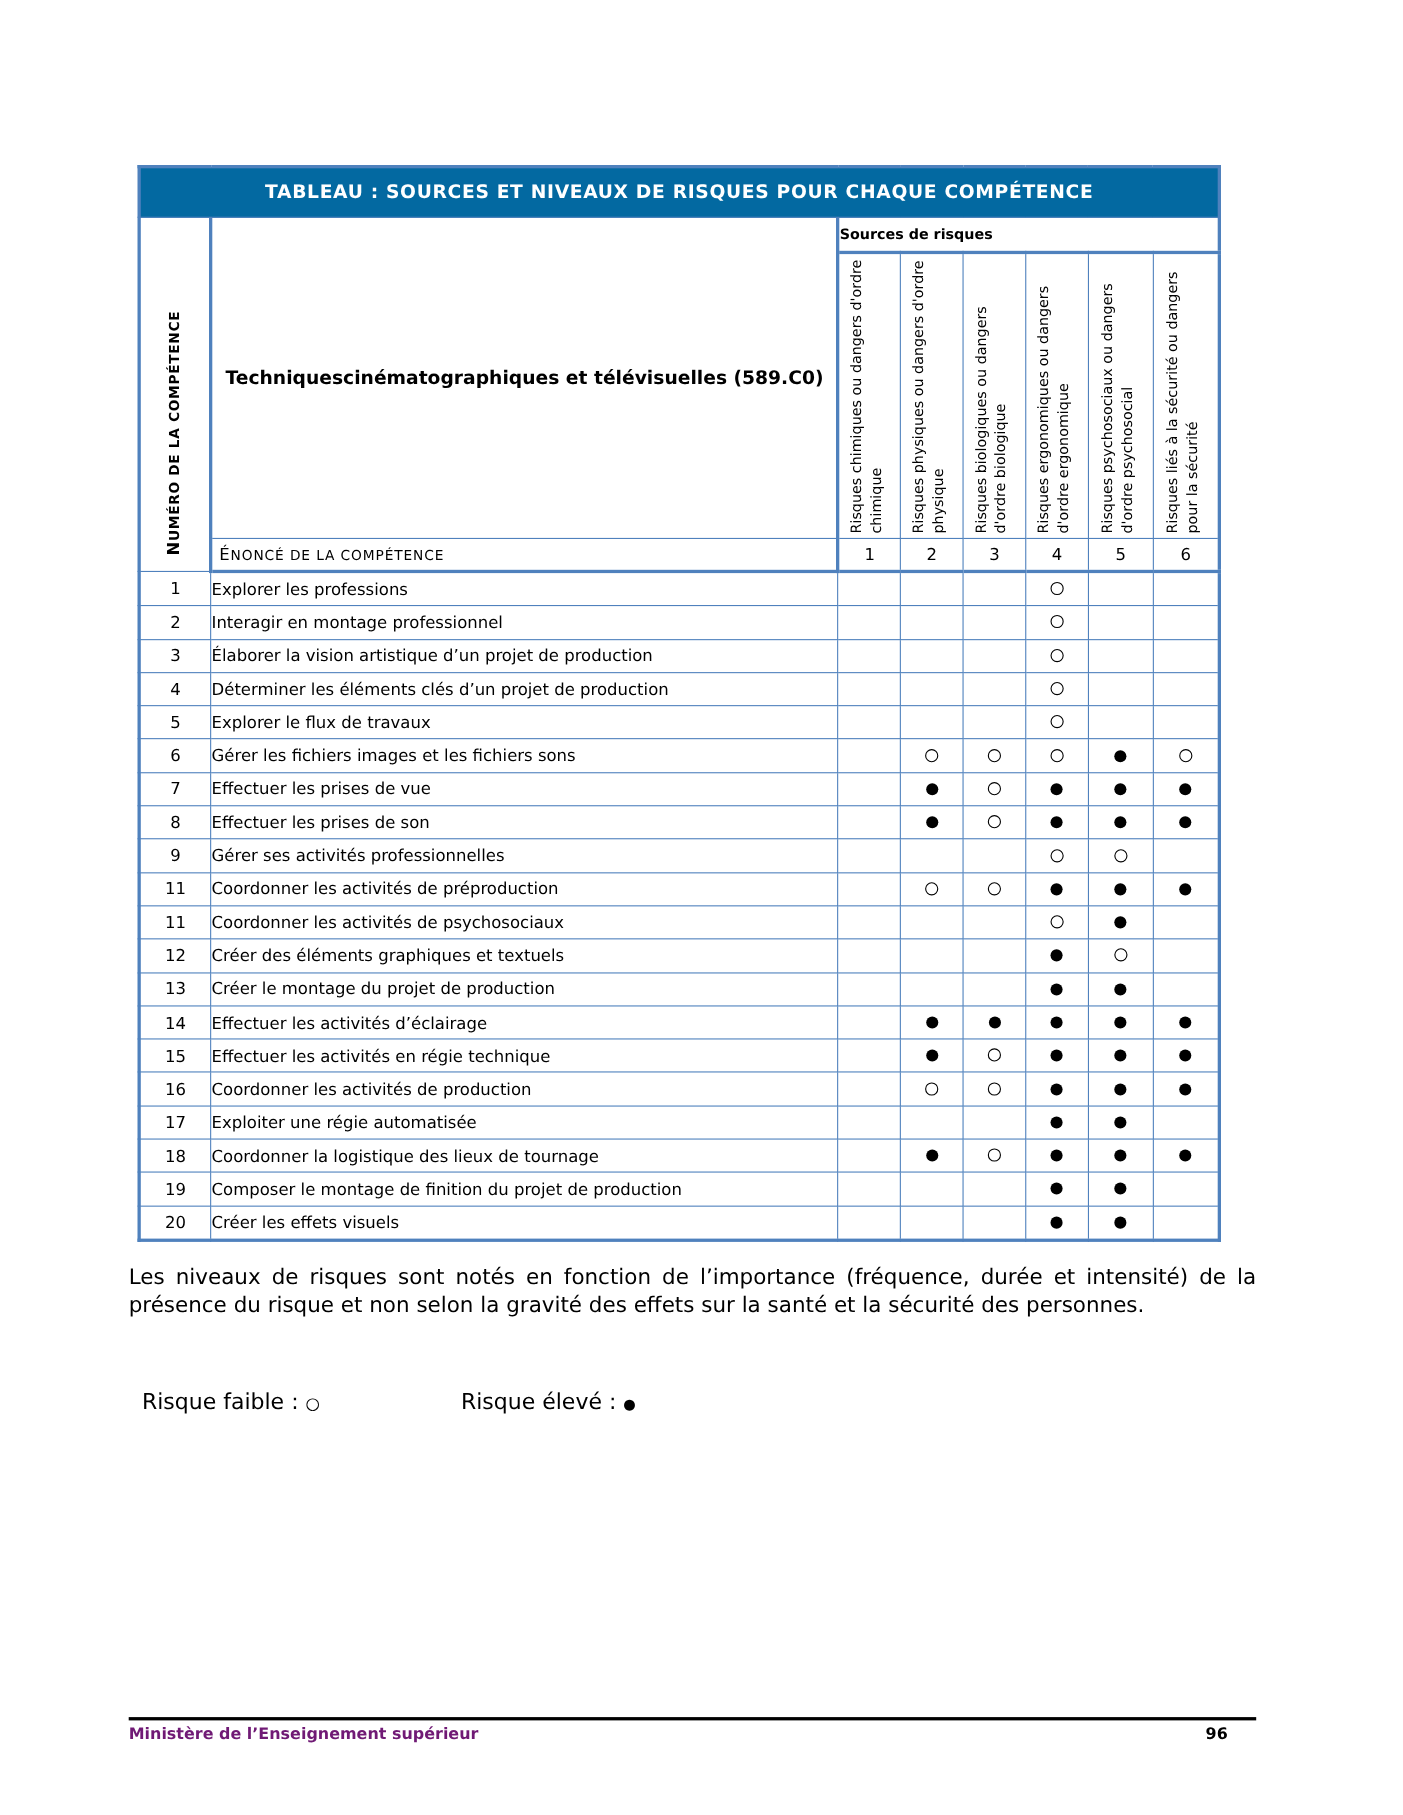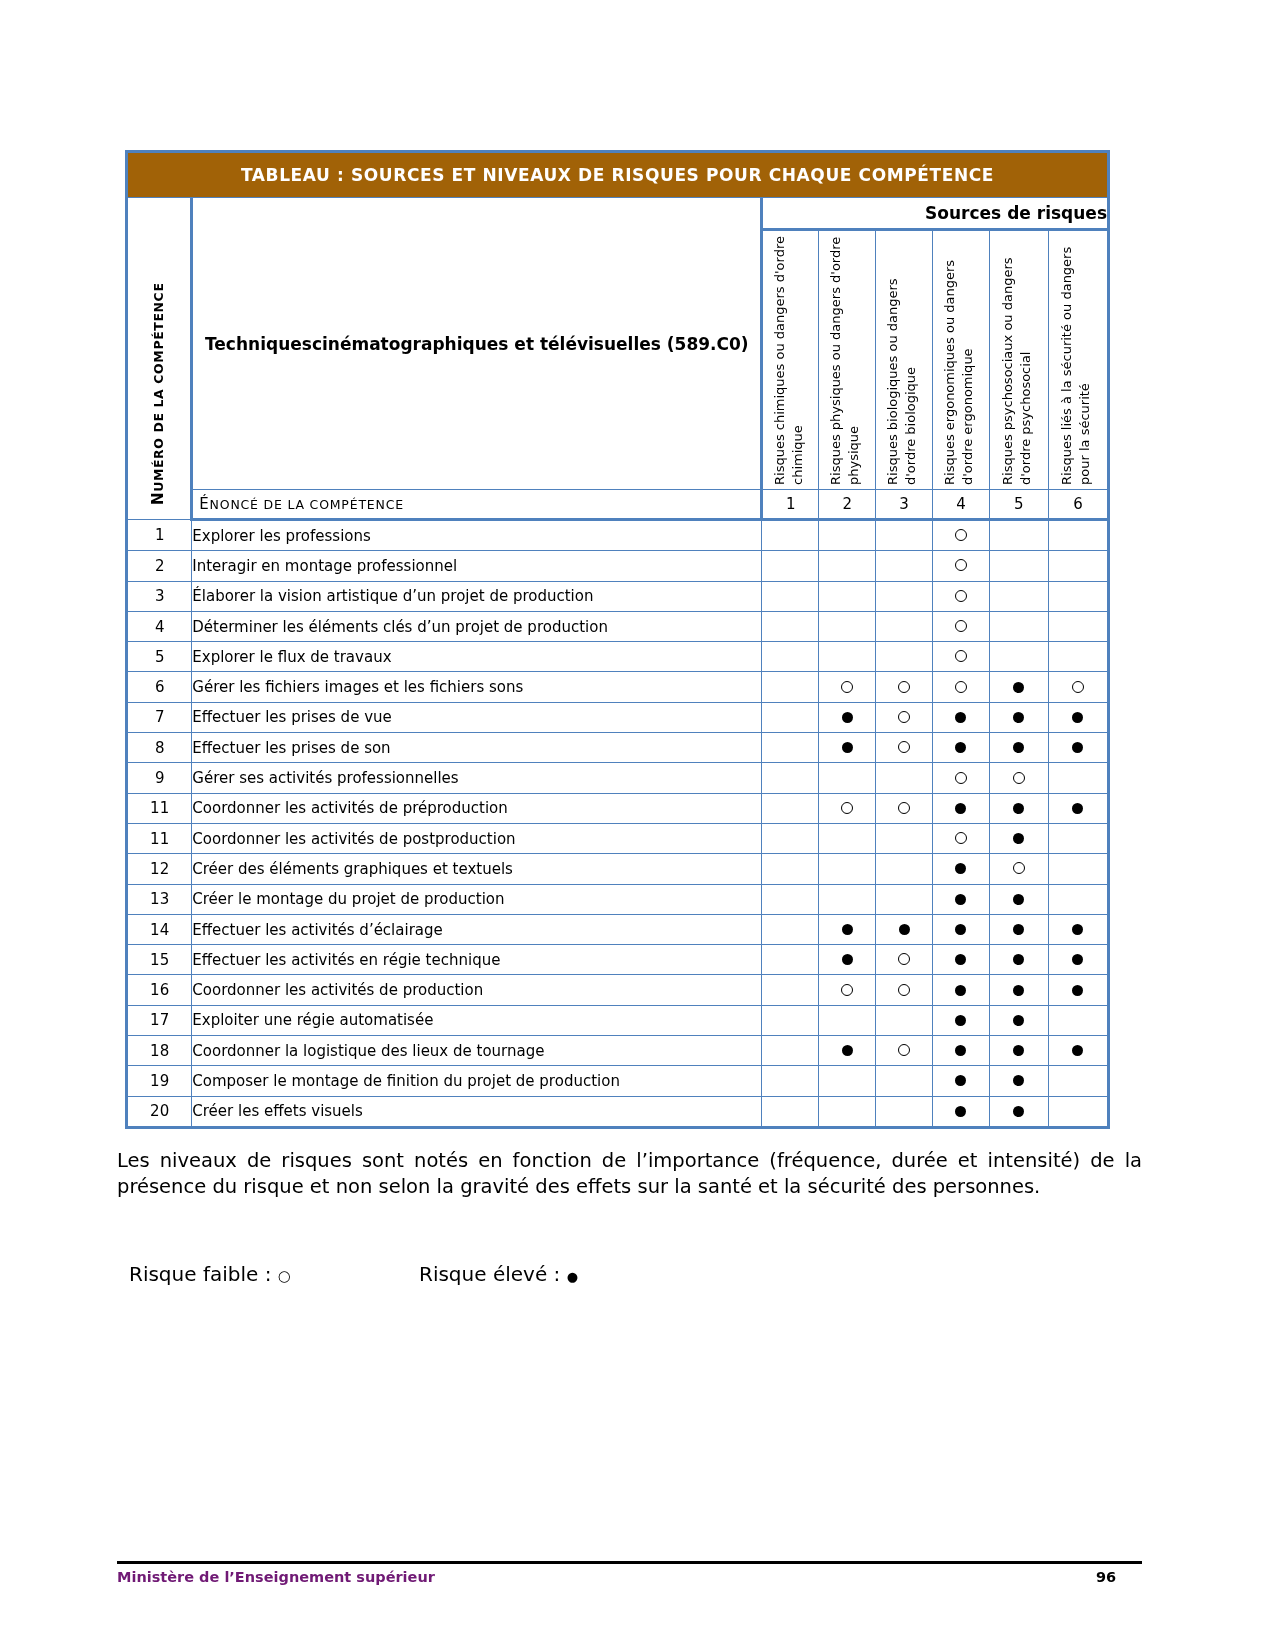--- a/index.html
+++ b/index.html
@@ -5,31 +5,31 @@
   html, body { margin:0; padding:0; background:#fff; }
   body { width:1275px; height:1650px; position:relative; font-family:"DejaVu Sans", sans-serif; color:#000; overflow:hidden; }
   #risk-table {
     position:absolute; left:125px; top:150px; width:985px;
     border-collapse:collapse; table-layout:fixed;
     border:3px solid #4f81bd;
     font-family:"DejaVu Sans", sans-serif;
   }
   #risk-table td, #risk-table th { padding:0; border:1.5px solid #4f81bd; }
   .title-cell {
-    background:#a16207; color:#fff; height:44px; text-align:center;
+    background:#0369a1; color:#fff; height:44px; text-align:center;
     font-weight:bold; font-size:17px; letter-spacing:0.6px;
   }
   .num-head { width:62px; border-right:3px solid #4f81bd !important; position:relative; vertical-align:bottom; }
   .num-head .vtext {
     position:absolute; left:50%; bottom:14px; transform-origin:left bottom;
     transform:translateX(8px) rotate(-90deg); white-space:nowrap; font-size:12.5px; letter-spacing:0.6px;
   }
   .num-head .vtext .big { font-size:15px; }
   .prog-title { text-align:center; font-weight:bold; font-size:17px; border-right:3px solid #4f81bd !important; }
-  .sources-head { text-align:right; font-weight:bold; font-size:17px; height:30px; border-bottom:3px solid #4f81bd !important; }
+  .sources-head { text-align:left; font-weight:bold; font-size:13px; height:30px; border-bottom:3px solid #4f81bd !important; }
   .src-col { width:55px; height:258px; position:relative; }
   .src-col .rot {
     position:absolute; left:50%; bottom:4px; width:250px;
     transform-origin:left bottom; transform:translateX(16px) rotate(-90deg);
     font-size:13px; line-height:18px; text-align:left;
   }
   .enonce-head { font-size:12.5px; letter-spacing:0.8px; padding-left:6px !important; height:28px; border-right:3px solid #4f81bd !important; border-bottom:3px solid #4f81bd !important; }
   .enonce-head .big { font-size:15px; }
   .col-num { text-align:center; font-size:15px; border-bottom:3px solid #4f81bd !important; }
   tr.data td { height:29.3px; border-top:1px dotted #4f81bd; border-bottom:1px dotted #4f81bd; }
@@ -200,21 +200,21 @@
         <td class="lbl">Coordonner les activités de préproduction</td>
         <td class="mark"></td>
         <td class="mark"><span class="dot-low"></span></td>
         <td class="mark"><span class="dot-low"></span></td>
         <td class="mark"><span class="dot-high"></span></td>
         <td class="mark"><span class="dot-high"></span></td>
         <td class="mark"><span class="dot-high"></span></td>
       </tr>
       <tr class="data">
         <td class="n">11</td>
-        <td class="lbl">Coordonner les activités de postproduction</td>
+        <td class="lbl">Coordonner les activités de psychosociaux</td>
         <td class="mark"></td>
         <td class="mark"></td>
         <td class="mark"></td>
         <td class="mark"><span class="dot-low"></span></td>
         <td class="mark"><span class="dot-high"></span></td>
         <td class="mark"></td>
       </tr>
       <tr class="data">
         <td class="n">12</td>
         <td class="lbl">Créer des éléments graphiques et textuels</td>

